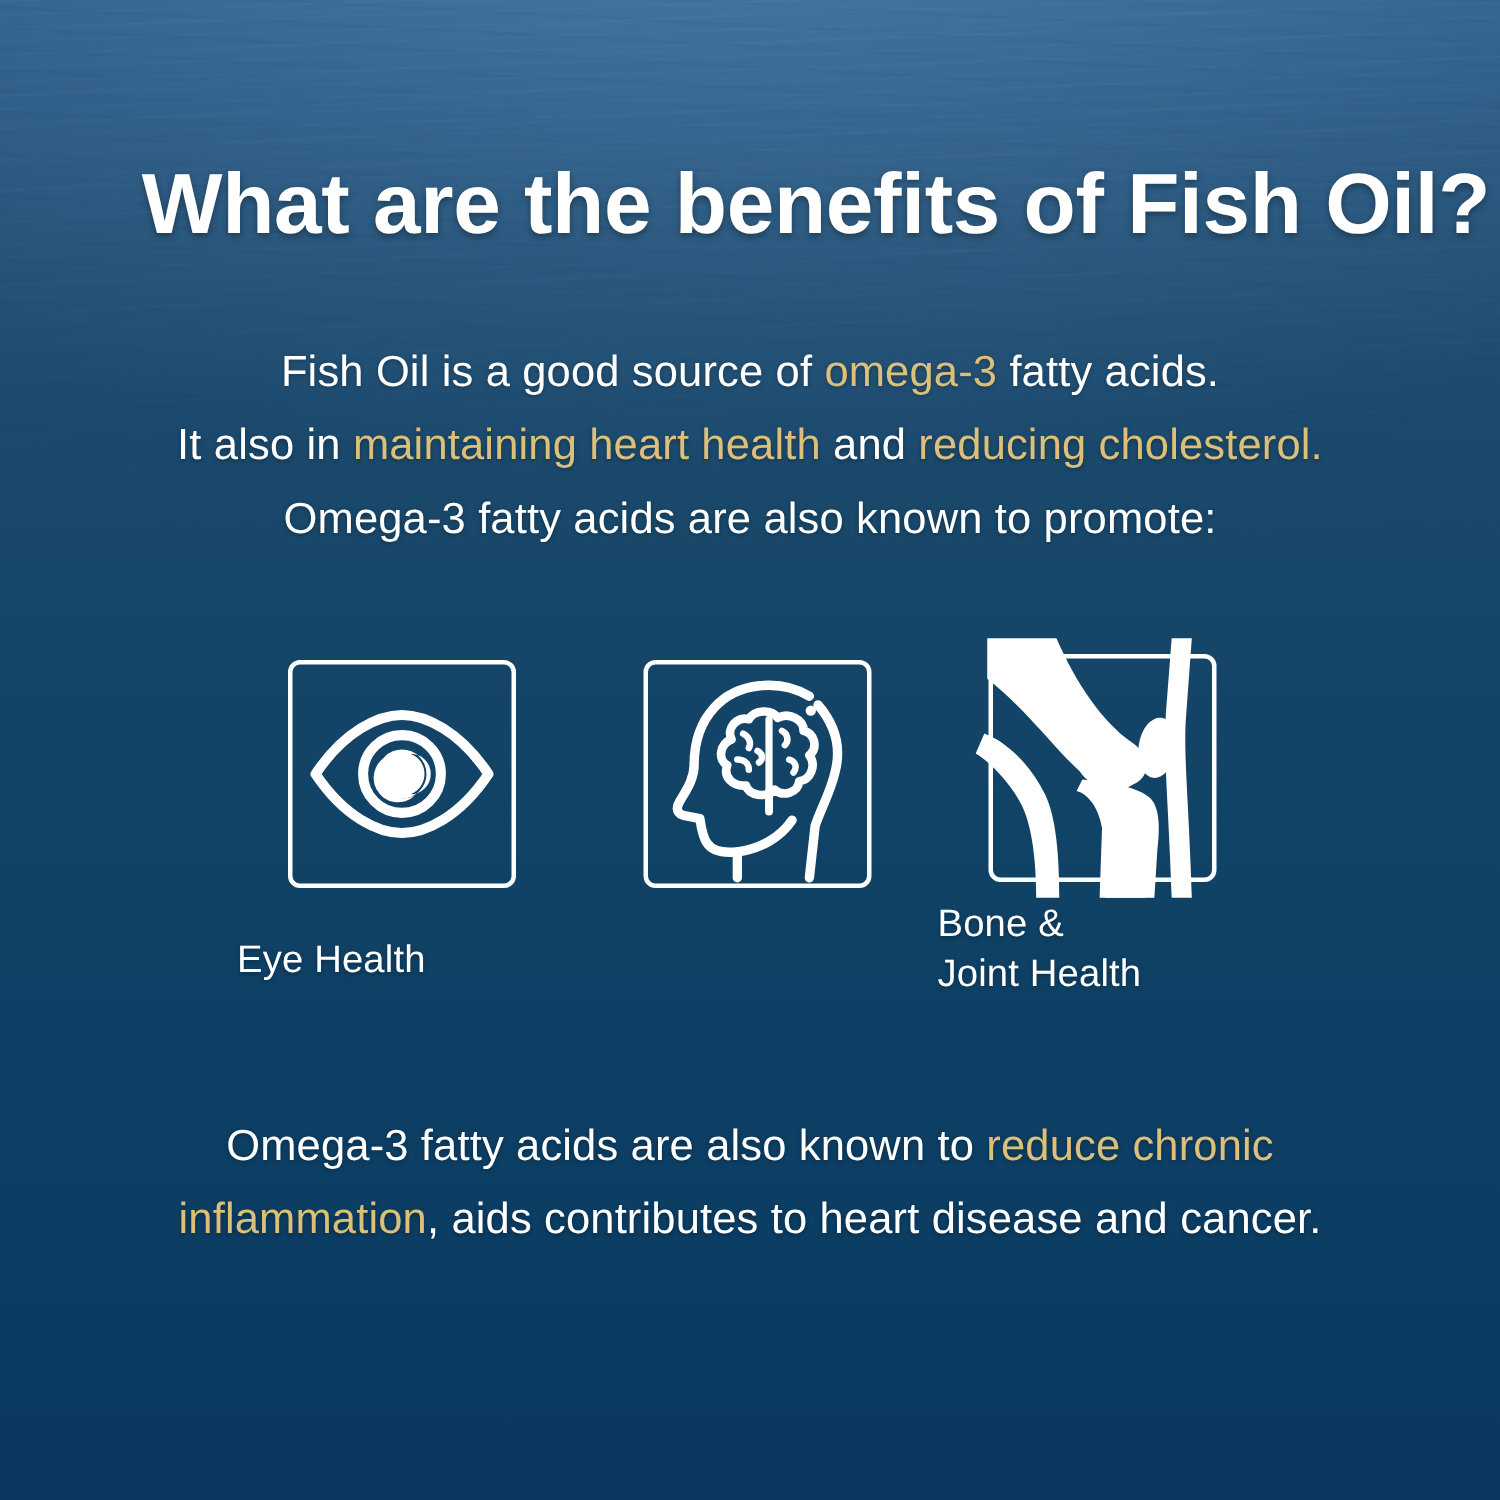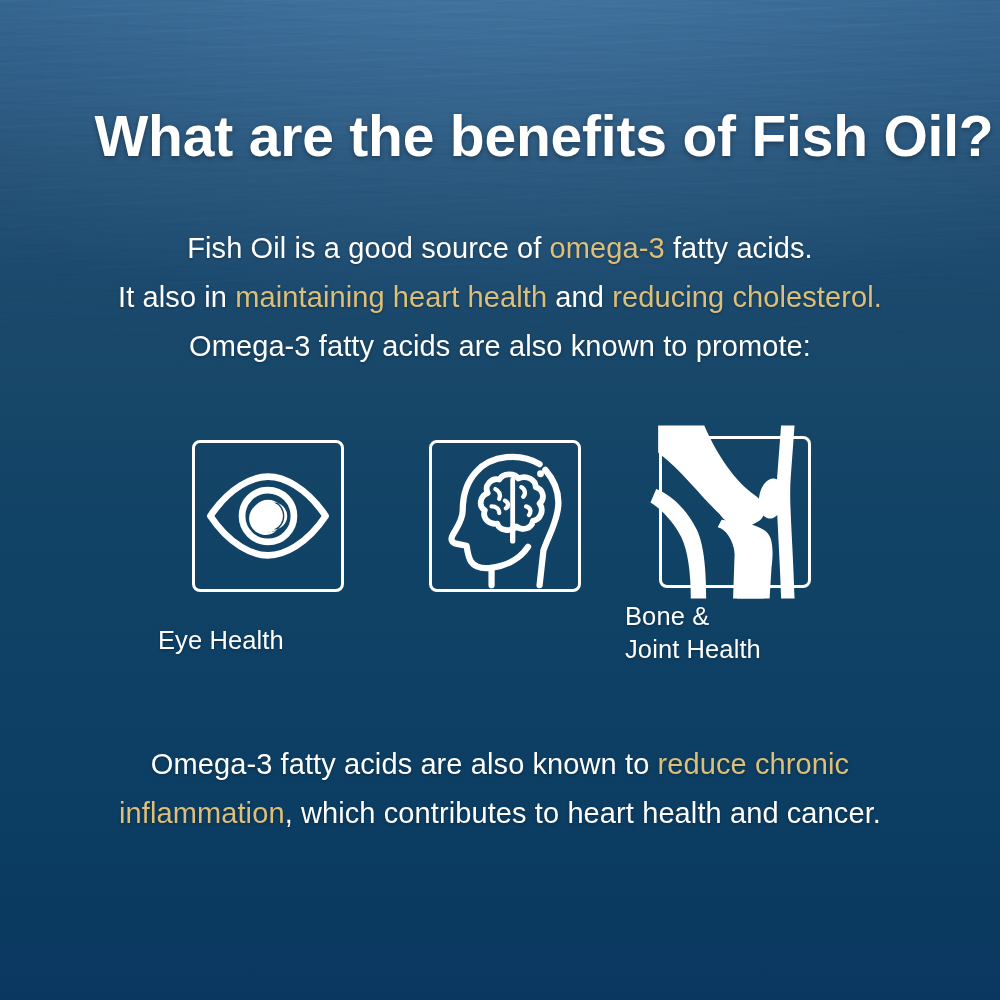--- a/index.html
+++ b/index.html
@@ -234,17 +234,17 @@
       </div>
     </div>
 
   </div>
 
   <div class="para para-bottom">
     <div>
       <span>Omega-3 fatty acids are also known to </span><span class="gold">reduce chronic</span>
     </div>
     <div>
-      <span class="gold">inflammation</span><span>, which contributes to heart health and cancer.</span>
+      <span class="gold">inflammation</span><span>, aids contributes to heart disease and cancer.</span>
     </div>
   </div>
 
 </div>
 
 </body></html>

